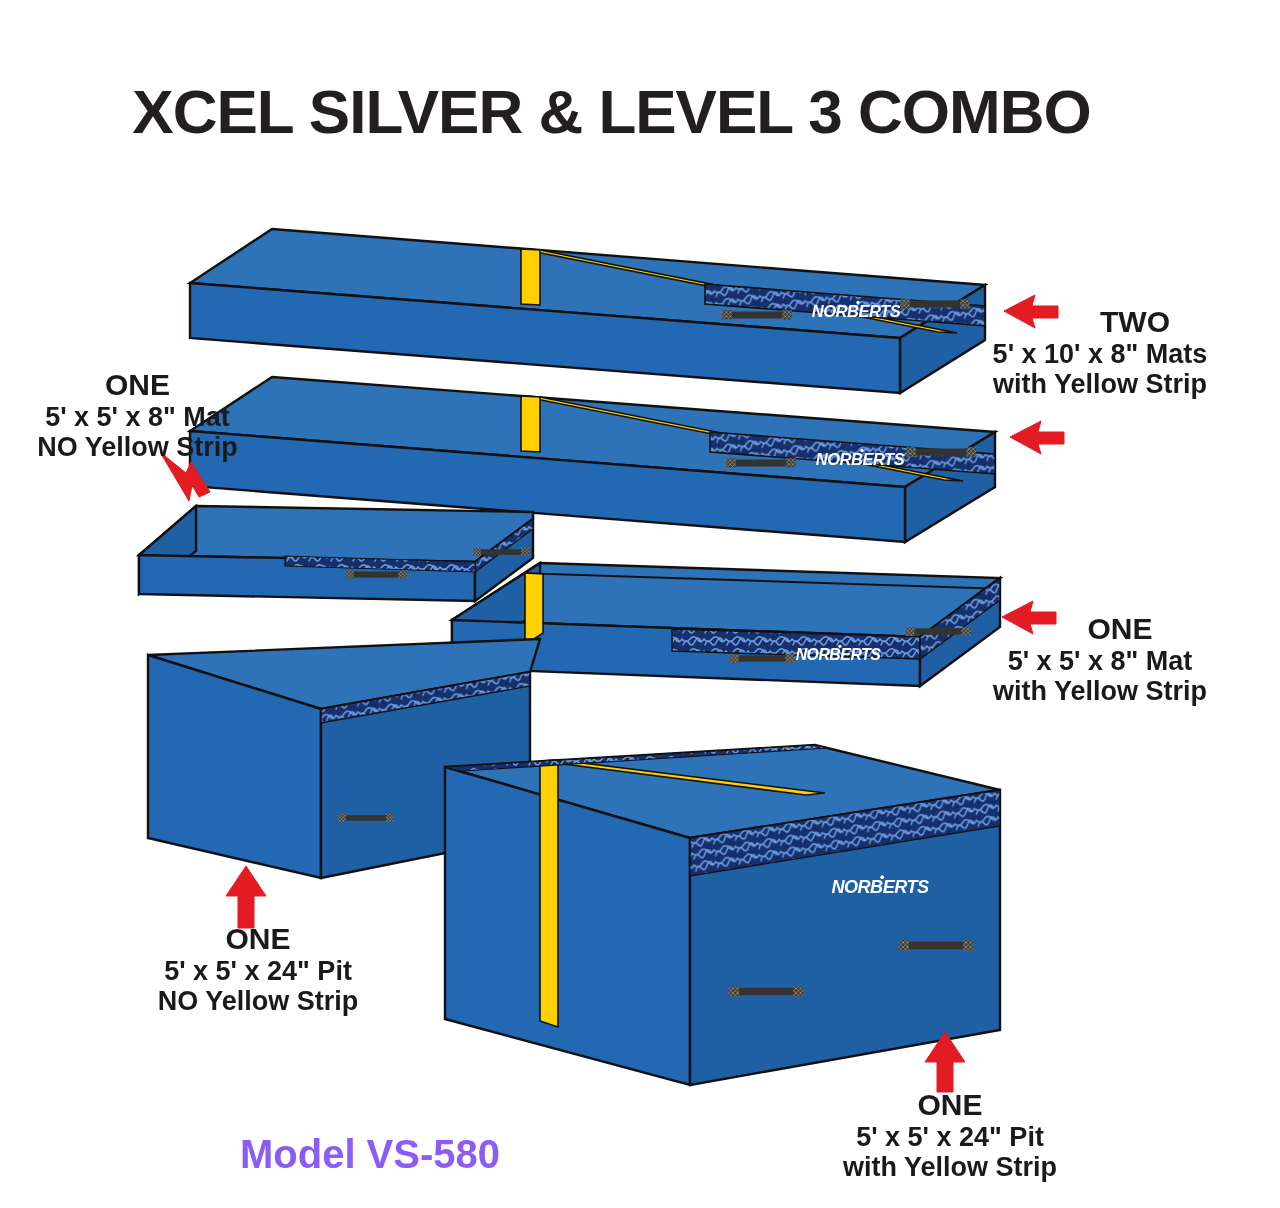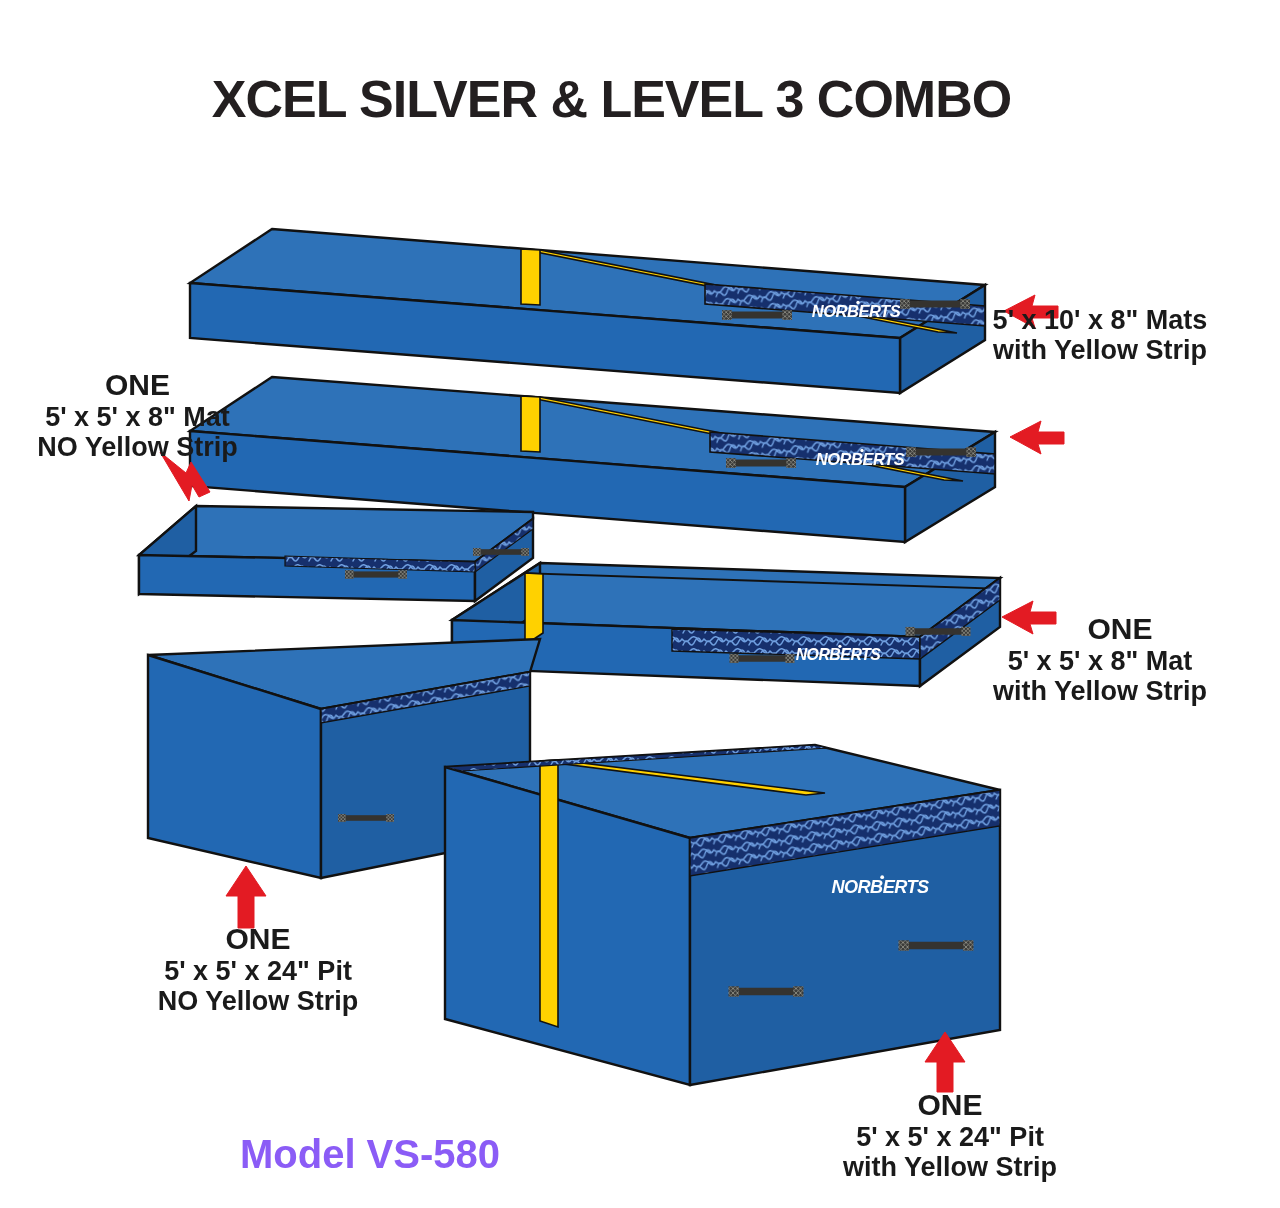--- a/index.html
+++ b/index.html
@@ -1,20 +1,20 @@
 <!DOCTYPE html>
 <html><head>
 <meta charset="utf-8">
 <style>
   html,body{margin:0;padding:0;background:#ffffff;}
   body{width:1280px;height:1208px;position:relative;overflow:hidden;
        font-family:"Liberation Sans", sans-serif;color:#1a1a1a;}
 
   .title{position:absolute;left:0;top:38px;width:1223px;text-align:center;
-         font-weight:bold;font-size:52px;line-height:1.03;letter-spacing:-1px;
+         font-weight:bold;font-size:62px;line-height:1.03;letter-spacing:-1px;
          color:#231f20;}
   .title .line{display:block;}
 
   .model{position:absolute;left:120px;top:1132px;width:500px;text-align:center;
          font-size:40px;font-weight:bold;color:#8b5cf6;letter-spacing:0px;}
 
   .stage{position:absolute;left:0;top:0;width:1280px;height:1208px;}
 
   .callout{position:absolute;text-align:center;line-height:1.12;}
   .callout .hdr{font-size:30px;font-weight:bold;display:block;}
@@ -195,20 +195,21 @@
     </g>
 
     <g>
       <polygon points="945,1032 965,1062 953,1062 953,1092 937,1092 937,1062 925,1062"></polygon>
     </g>
   </g>
 </svg>
 </div>
 
 <div class="callout c-two">
+  <span class="hdr">TWO</span>
   <span class="ln">5' x 10' x 8" Mats</span>
   <span class="ln">with Yellow Strip</span>
 </div>
 
 <div class="callout c-one-left">
   <span class="hdr">ONE</span>
   <span class="ln">5' x 5' x 8" Mat</span>
   <span class="ln">NO Yellow Strip</span>
 </div>
 

